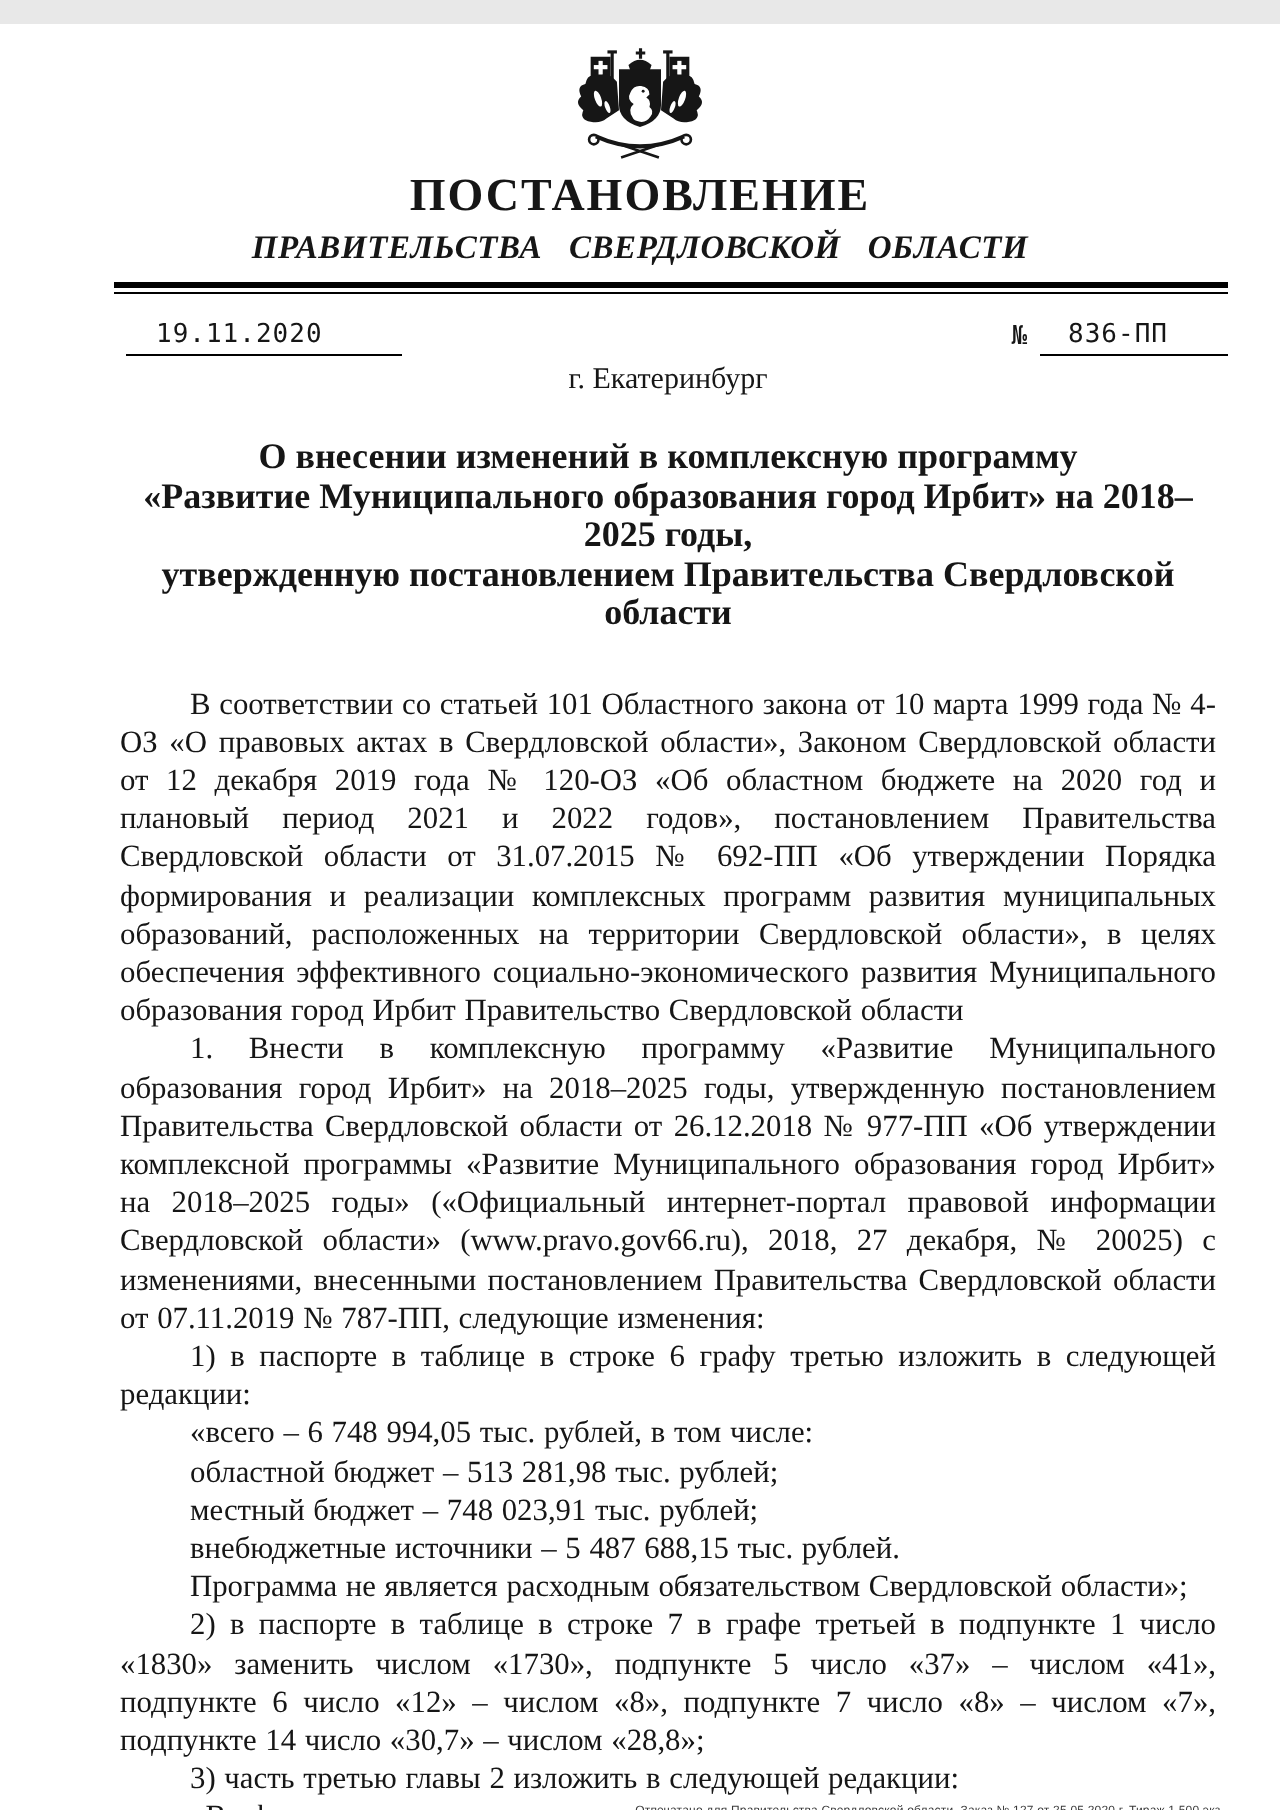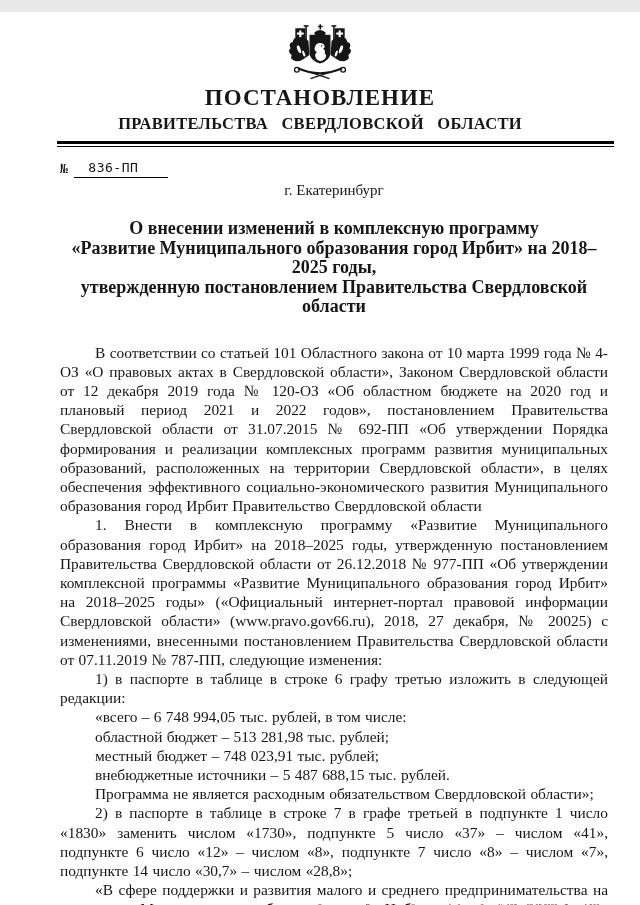--- a/index.html
+++ b/index.html
@@ -15,21 +15,21 @@
     padding-top:12px;
   }
   .emblem{height:58px;text-align:center;}
   .doc-type{
     margin-top:3px;text-align:center;
     font-size:23px;font-weight:bold;letter-spacing:1px;
   }
   .org-name{
     margin-top:3px;text-align:center;
     font-size:16.5px;font-weight:bold;
-    word-spacing:9px;letter-spacing:0.3px;
+    word-spacing:9px;letter-spacing:0.3px;font-style:italic;
   }
   .rule{
     margin:7px 26px 0 57px;
     border-top:3.5px solid #000;
     border-bottom:1.2px solid #000;
     height:2px;
   }
   .meta-row{
     margin:13px 26px 0 60px;
     display:flex;justify-content:space-between;align-items:flex-end;
@@ -115,20 +115,21 @@
       </g>
     </svg>
   </div>
 
   <div class="doc-type">ПОСТАНОВЛЕНИЕ</div>
   <div class="org-name">ПРАВИТЕЛЬСТВА СВЕРДЛОВСКОЙ ОБЛАСТИ</div>
 
   <div class="rule"></div>
 
   <div class="meta-row">
+    <span class="meta-date">19.11.2020</span>
     <span class="meta-num-wrap">
       <span class="meta-numsign">№</span>
       <span class="meta-num">836-ПП</span>
     </span>
   </div>
 
   <div class="city">г. Екатеринбург</div>
 
   <div class="title">
     <div>О внесении изменений в комплексную программу</div>
@@ -139,18 +140,19 @@
   <div class="body">
     <p>В соответствии со статьей 101 Областного закона от 10 марта 1999 года № 4-ОЗ «О правовых актах в Свердловской области», Законом Свердловской области от 12 декабря 2019 года № 120-ОЗ «Об областном бюджете на 2020 год и плановый период 2021 и 2022 годов», постановлением Правительства Свердловской области от 31.07.2015 № 692-ПП «Об утверждении Порядка формирования и реализации комплексных программ развития муниципальных образований, расположенных на территории Свердловской области», в целях обеспечения эффективного социально-экономического развития Муниципального образования город Ирбит Правительство Свердловской области</p>
     <p>1. Внести в комплексную программу «Развитие Муниципального образования город Ирбит» на 2018–2025 годы, утвержденную постановлением Правительства Свердловской области от 26.12.2018 № 977-ПП «Об утверждении комплексной программы «Развитие Муниципального образования город Ирбит» на 2018–2025 годы» («Официальный интернет-портал правовой информации Свердловской области» (www.pravo.gov66.ru), 2018, 27 декабря, № 20025) с изменениями, внесенными постановлением Правительства Свердловской области от 07.11.2019 № 787-ПП, следующие изменения:</p>
     <p>1) в паспорте в таблице в строке 6 графу третью изложить в следующей редакции:</p>
     <p>«всего – 6 748 994,05 тыс. рублей, в том числе:</p>
     <p>областной бюджет – 513 281,98 тыс. рублей;</p>
     <p>местный бюджет – 748 023,91 тыс. рублей;</p>
     <p>внебюджетные источники – 5 487 688,15 тыс. рублей.</p>
     <p>Программа не является расходным обязательством Свердловской области»;</p>
     <p>2) в паспорте в таблице в строке 7 в графе третьей в подпункте 1 число «1830» заменить числом «1730», подпункте 5 число «37» – числом «41», подпункте 6 число «12» – числом «8», подпункте 7 число «8» – числом «7», подпункте 14 число «30,7» – числом «28,8»;</p>
+    <p>3) часть третью главы 2 изложить в следующей редакции:</p>
     <p class="cutoff">«В сфере поддержки и развития малого и среднего предпринимательства на территории Муниципального образования город Ирбит реализуется подпрограмма «Развитие субъектов малого и среднего предпринимательства</p>
   </div>
 
   <div class="print-note">Отпечатано для Правительства Свердловской области. Заказ № 127 от 25.05.2020 г. Тираж 1 500 экз.</div>
 
 </div>
 
 </body></html>

